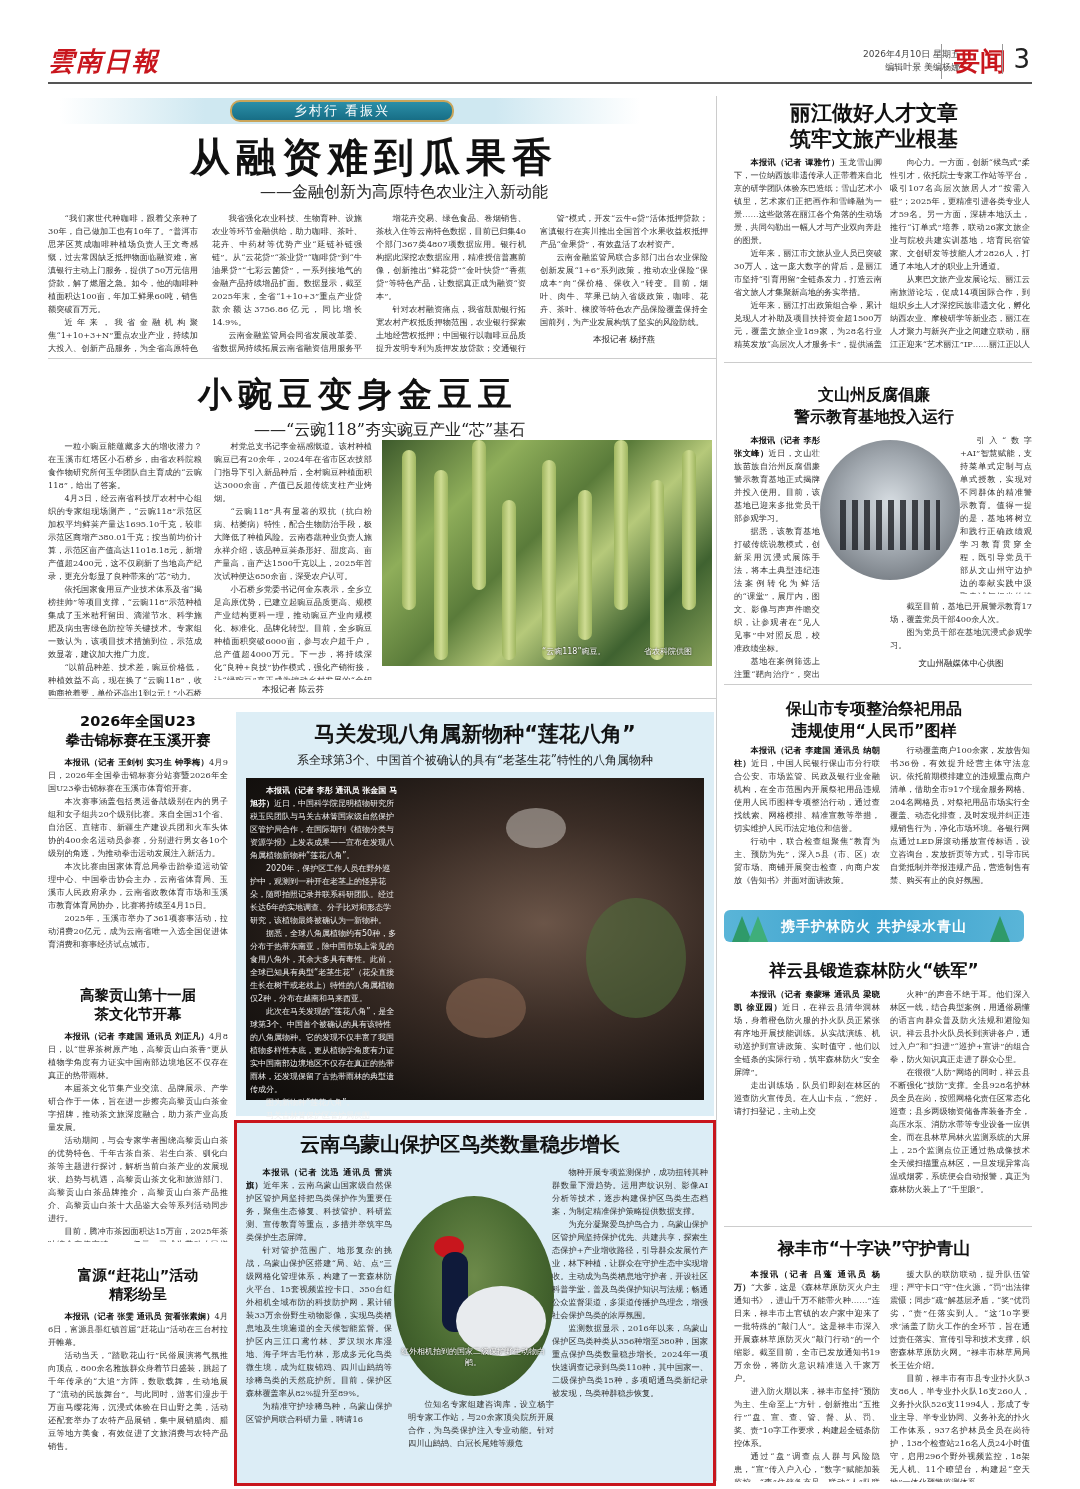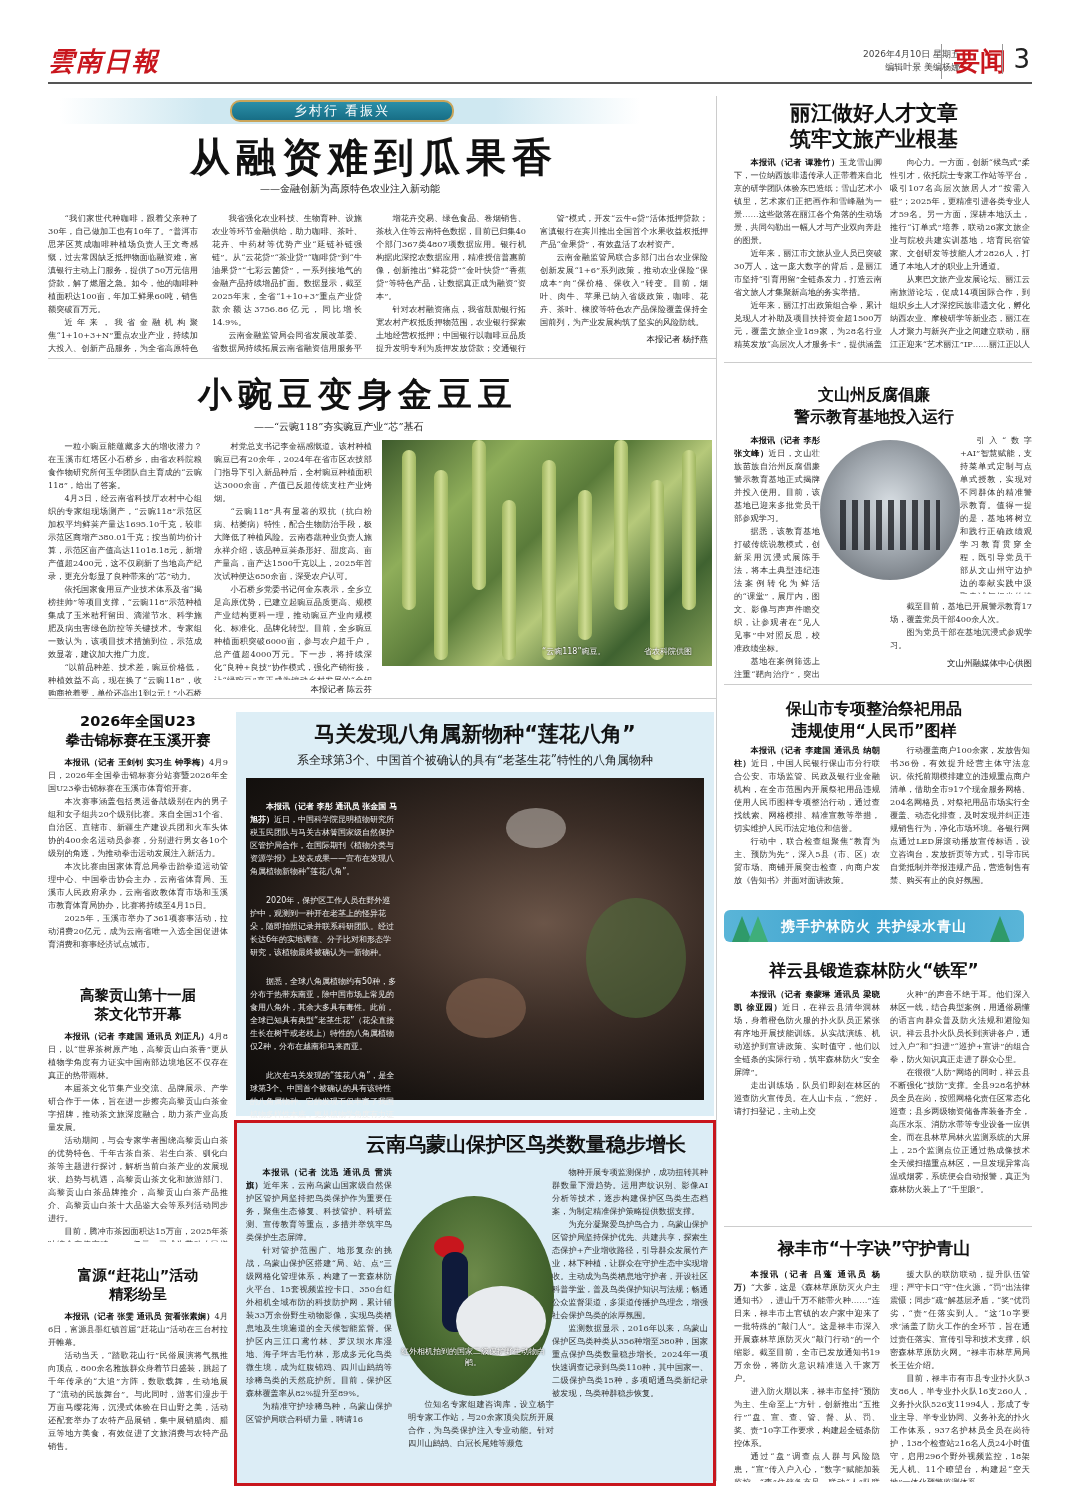--- a/index.html
+++ b/index.html
@@ -9,38 +9,38 @@
   .dateline { right: 120px; top: 48px; font-size: 9px; color: #444; text-align: right; line-height: 13px; font-family: "DejaVu Sans", sans-serif; }
   .section-name { right: 74px; top: 44px; font-size: 26px; font-weight: bold; color: #c8161d; font-family: "DejaVu Sans", sans-serif; border-left: 1px solid #999; padding-left: 12px; }
   .page-num { right: 50px; top: 44px; font-size: 26px; color: #222; font-family: "DejaVu Sans", sans-serif; border-left: 1px solid #999; padding-left: 10px; }
   .rule { left: 48px; top: 82px; width: 984px; height: 2px; background: #555; }
   .vrule { width: 1px; background: #ccc; }
   .hrule { height: 1px; background: #ccc; }
 
   .banner { left: 60px; top: 98px; width: 580px; height: 26px; background: linear-gradient(90deg, rgba(200,230,240,0) 0%, #cfe8f1 25%, #cfe8f1 75%, rgba(200,230,240,0) 100%); }
   .banner-pill { left: 230px; top: 100px; width: 224px; height: 22px; background: linear-gradient(#2b8fa8, #176e86); border-radius: 10px; border: 2px solid #c9a55b; color: #fff; font-family: "DejaVu Sans", sans-serif; font-size: 13px; text-align: center; line-height: 18px; letter-spacing: 2px; }
   .headline-xl { font-family: "DejaVu Sans", sans-serif; font-weight: bold; color: #111; letter-spacing: 6px; }
-  .subhead { font-family: "DejaVu Serif", serif; font-size: 10px; color: #222; }
+  .subhead { font-family: "DejaVu Serif", serif; font-size: 16px; color: #222; }
 
   .col { font-size: 8.2px; line-height: 13px; color: #333; text-align: justify; overflow: hidden; }
   .col p { text-indent: 2em; }
   .byline-bold { font-weight: bold; font-family: "DejaVu Sans", sans-serif; color: #111; }
-  .credit { font-size: 8.5px; font-family: Liberation Serif, serif; text-align: right; color: #222; }
+  .credit { font-size: 8.5px; font-family: Liberation Sans, sans-serif; text-align: center; color: #222; }
 
   .h-mid { font-family: "DejaVu Sans", sans-serif; font-weight: bold; font-size: 19px; color: #111; text-align: center; line-height: 24px; }
   .h-small { font-family: "DejaVu Sans", sans-serif; font-weight: bold; font-size: 14.5px; color: #111; text-align: center; line-height: 19px; }
 
   .peas-photo { left: 382px; top: 440px; width: 330px; height: 226px; background: linear-gradient(135deg, #3d5a2c 0%, #8fae5a 25%, #5a7b3a 45%, #b6c97a 60%, #3f6230 80%, #8aa35a 100%); overflow: hidden; }
   .pod { position: absolute; width: 14px; border-radius: 7px; background: linear-gradient(90deg, #9fb660, #cfdc93, #9fb660); }
   .photo-caption { color: #fff; font-size: 8px; font-family: "DejaVu Sans", sans-serif; text-shadow: 0 0 2px #000; }
 
   .blue-box { left: 236px; top: 712px; width: 478px; height: 404px; background: #ddeef6; }
   .dark-photo { left: 246px; top: 778px; width: 458px; height: 322px; background: radial-gradient(ellipse at 65% 45%, #6b5548 0%, #3b2d26 40%, #1a1512 75%, #0e0c0a 100%); overflow: hidden; }
   .dark-text { left: 250px; top: 784px; width: 148px; color: #eee; font-size: 8px; line-height: 13px; font-family: "DejaVu Sans", sans-serif; }
-  .dark-text p { text-indent: 2em; margin-top: 16px; }
+  .dark-text p { text-indent: 2em; }
 
   .red-box { left: 234px; top: 1120px; width: 482px; height: 366px; border: 3px solid #c8161d; background: #dcedf6; }
   .bird-circle { left: 394px; top: 1196px; width: 160px; height: 200px; border-radius: 50%; background: radial-gradient(ellipse at 50% 40%, #6d8a4a 0%, #4a6b32 50%, #2f4a20 100%); overflow: hidden; }
 
   .wenshan-circle { left: 820px; top: 440px; width: 140px; height: 140px; border-radius: 50%; background: radial-gradient(circle at 50% 45%, #d7dde2 0%, #a2a9b0 45%, #5b6168 100%); overflow: hidden; }
 
   .green-banner { left: 724px; top: 910px; width: 300px; height: 32px; background: linear-gradient(90deg, #5ab5d8, #3aa0cc, #5ab5d8); border-radius: 6px; color: #fff; font-family: "DejaVu Sans", sans-serif; font-weight: bold; font-size: 14px; text-align: center; line-height: 32px; letter-spacing: 1px; }
   .tree { position: absolute; width: 0; height: 0; border-left: 10px solid transparent; border-right: 10px solid transparent; border-bottom: 26px solid #2f9a6a; bottom: 0; }
 </style>
 </head>
@@ -152,21 +152,21 @@
 <div class="abs dark-text">
   <p><span class="byline-bold" style="color:#fff">本报讯（记者 李彤 通讯员 张金国 马旭芬）</span><span>近日，中国科学院昆明植物研究所税玉民团队与马关古林箐国家级自然保护区管护局合作，在国际期刊《植物分类与资源学报》上发表成果——宣布在发现八角属植物新物种“莲花八角”。</span></p>
   <p>2020年，保护区工作人员在野外巡护中，观测到一种开在老茎上的怪异花朵，随即拍照记录并联系科研团队。经过长达6年的实地调查、分子比对和形态学研究，该植物最终被确认为一新物种。</p>
   <p>据悉，全球八角属植物约有50种，多分布于热带东南亚，除中国市场上常见的食用八角外，其余大多具有毒性。此前，全球已知具有典型“老茎生花”（花朵直接生长在树干或老枝上）特性的八角属植物仅2种，分布在越南和马来西亚。</p>
   <p>此次在马关发现的“莲花八角”，是全球第3个、中国首个被确认的具有该特性的八角属物种。它的发现不仅丰富了我国植物多样性本底，更从植物学角度有力证实中国南部边境地区不仅存在真正的热带雨林，还发现保留了古热带雨林的典型遗传成分。</p>
   <p>图为新物种“莲花八角”。</p>
   <p>马关古林箐保护区管护局供图</p>
 </div>
 
 <div class="abs red-box"></div>
-<div class="abs h-mid" style="left:234px;top:1132px;width:452px;font-size:20px;text-align:right;">云南乌蒙山保护区鸟类数量稳步增长</div>
+<div class="abs h-mid" style="left:234px;top:1132px;width:452px;font-size:20px;">云南乌蒙山保护区鸟类数量稳步增长</div>
 <div class="abs col" style="left:246px;top:1166px;width:146px;height:316px;">
   <p><span class="byline-bold">本报讯（记者 沈迅 通讯员 雷洪旗）</span><span>近年来，云南乌蒙山国家级自然保护区管护局坚持把鸟类保护作为重要任务，聚焦生态修复、科技管护、科研监测、宣传教育等重点，多措并举筑牢鸟类保护生态屏障。</span></p>
   <p>针对管护范围广、地形复杂的挑战，乌蒙山保护区搭建“局、站、点”三级网格化管理体系，构建了一套森林防火平台、15套视频监控卡口、350台红外相机全域布防的科技防护网，累计辅装33万余份野生动物影像，实现鸟类栖息地及生境遍道的全天候智能监督。保护区内三江口鸢竹林、罗汉坝水库湿地、海子坪古毛竹林，形成多元化鸟类微生境，成为红腹锦鸡、四川山鹧鸪等珍稀鸟类的天然庇护所。目前，保护区森林覆盖率从82%提升至89%。</p>
   <p>为精准守护珍稀鸟种，乌蒙山保护区管护局联合科研力量，聘请16</p>
 </div>
 <div class="abs bird-circle">
   <div class="abs" style="left:40px;top:40px;width:30px;height:22px;border-radius:50%;background:#c8161d;"></div>
   <div class="abs" style="left:48px;top:56px;width:26px;height:80px;background:#0f1a3a;border-radius:12px;"></div>
   <div class="abs" style="left:62px;top:90px;width:90px;height:70px;border-radius:50%;background:#e8ebee;"></div>
 </div>

